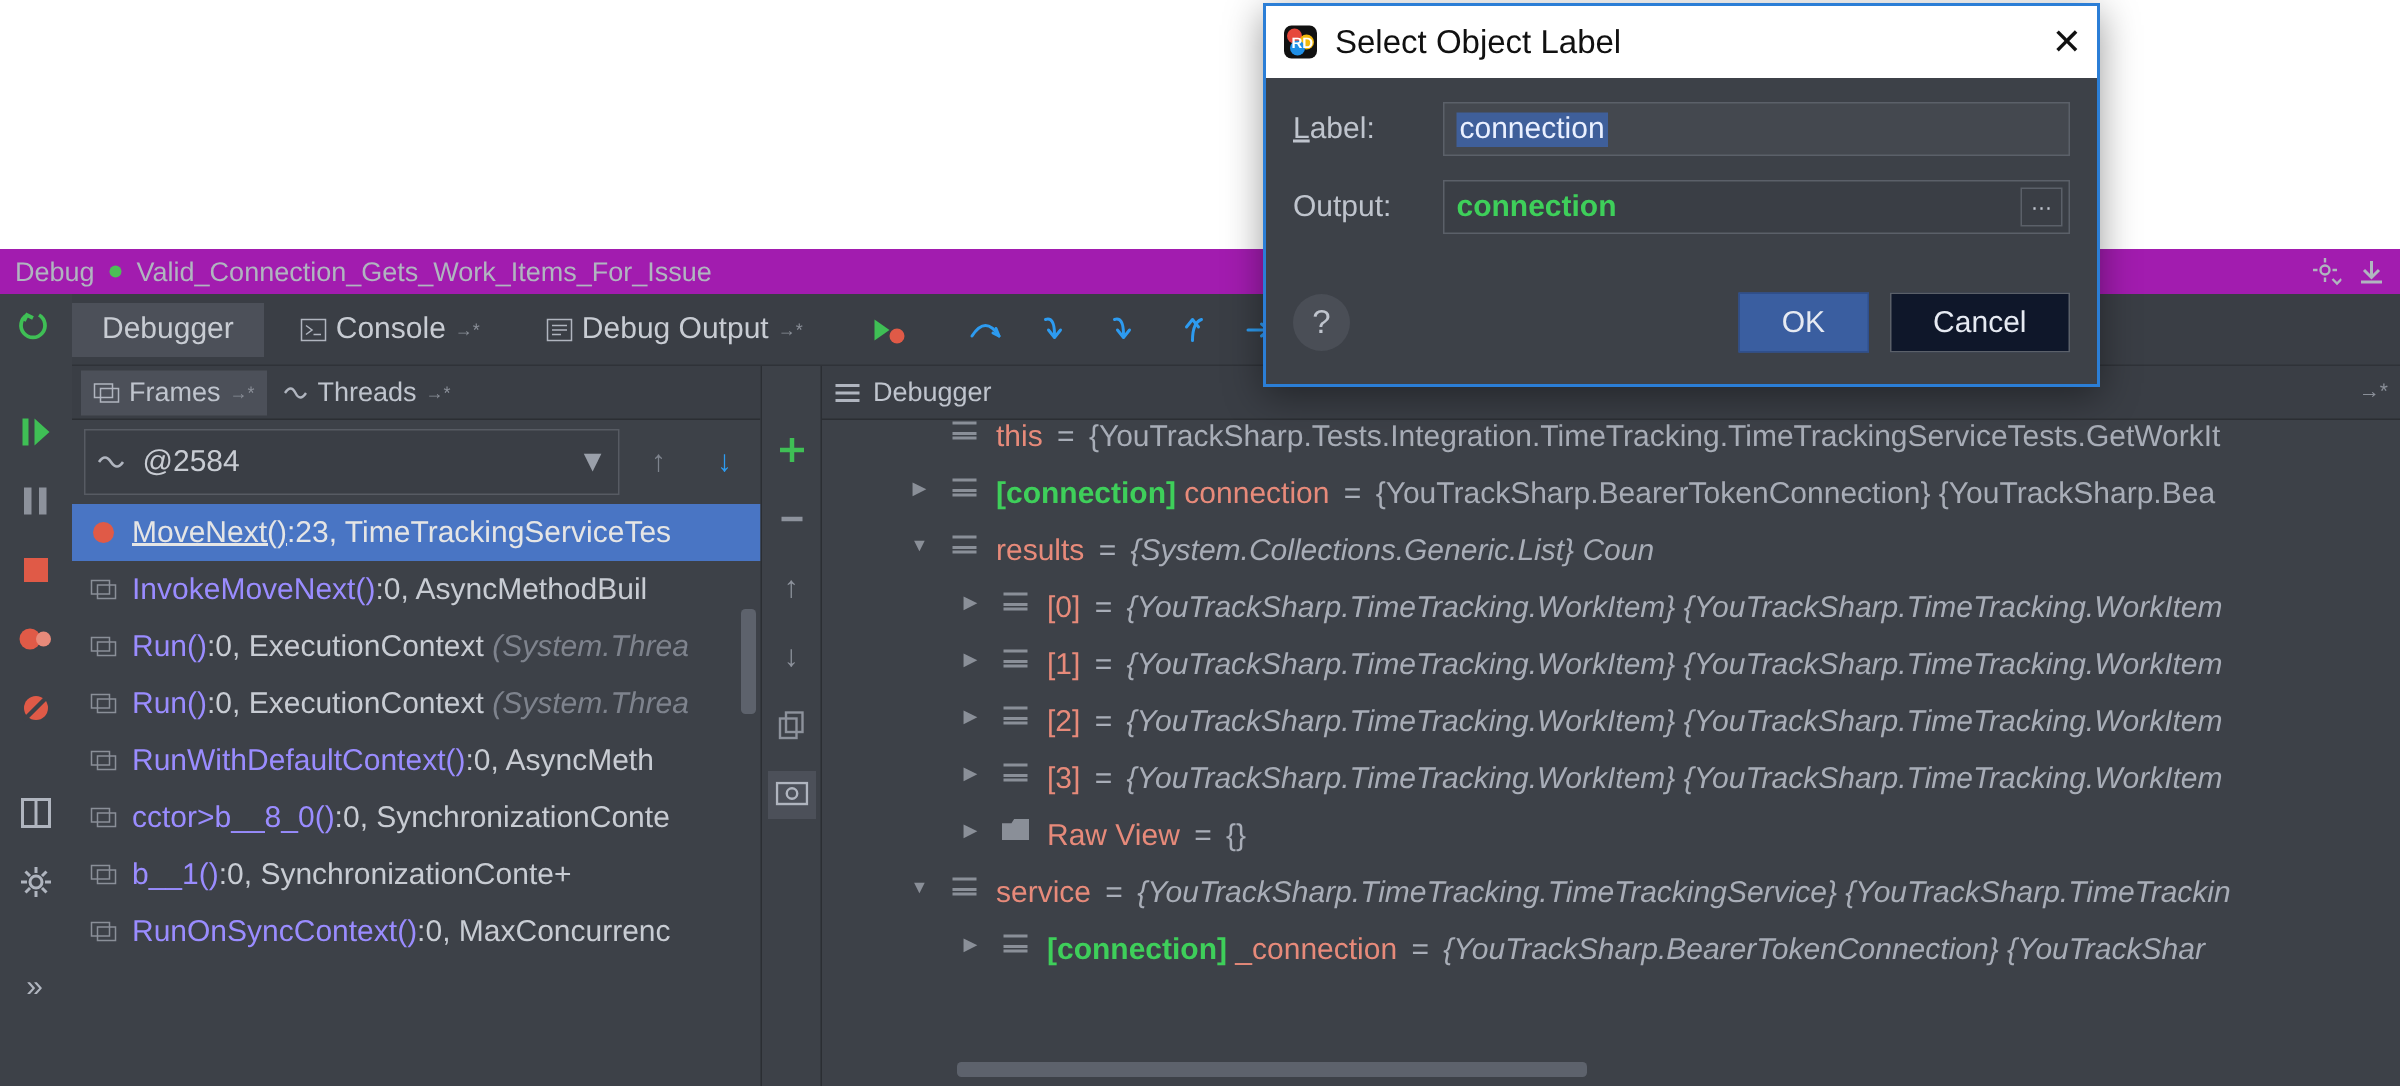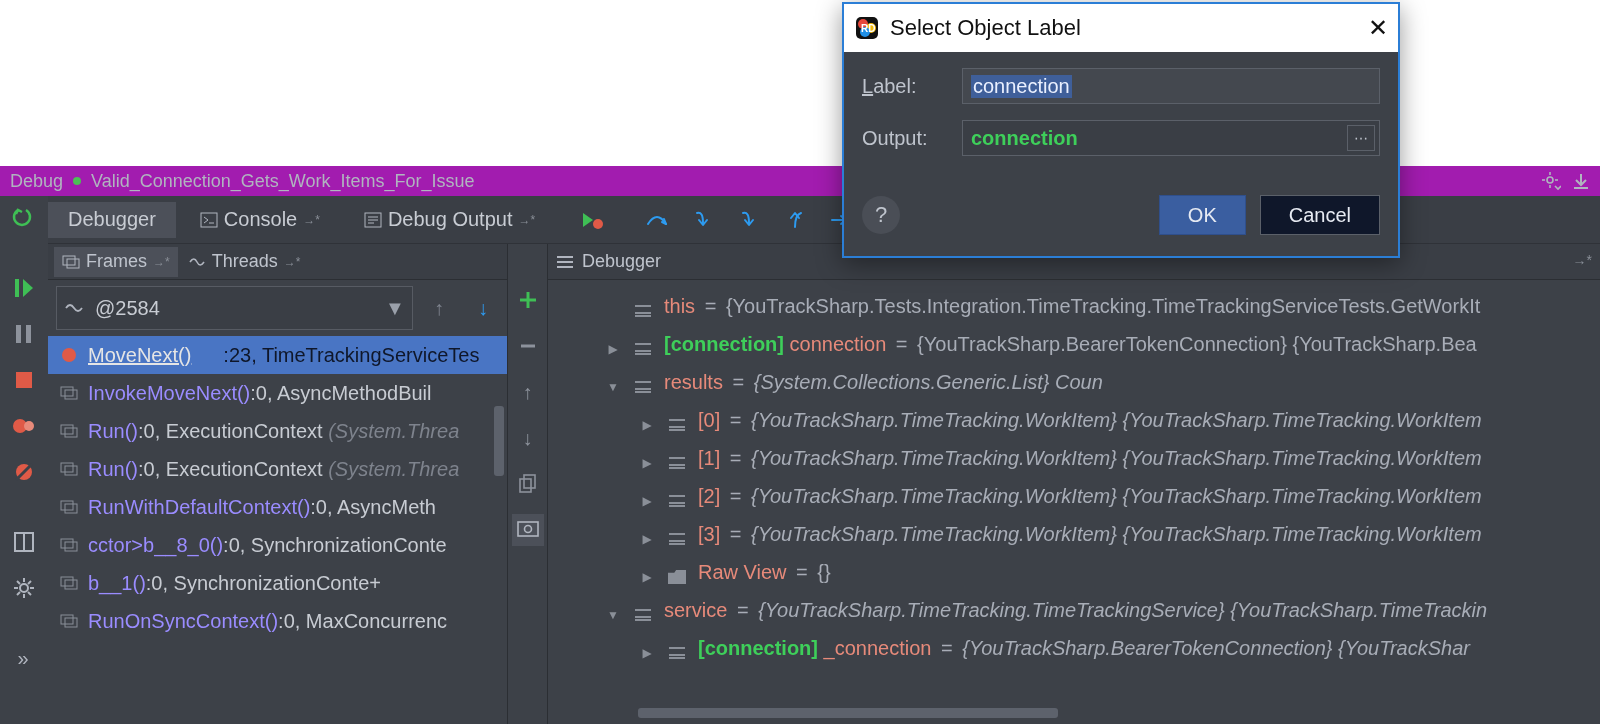--- a/index.html
+++ b/index.html
@@ -99,21 +99,21 @@
   .frame-row {
     height: 38px; display: flex; align-items: center; gap: 8px;
     padding-left: 10px; font-size: 20px; white-space: nowrap;
     color: #c8ccd3;
   }
   .frame-row.selected { background: #4975c4; color: #eaf0ff; }
   .frame-row .glyph { width: 22px; display: flex; align-items: center; justify-content: center; }
   .frame-row .fn { color: #9a8cff; }
   .frame-row.selected .fn { color: #e5e5e5; text-decoration: underline; }
   .frame-row .rest { color: #c8ccd3; }
-  .frame-row.selected .rest { color: #0f172a; margin-left: 32px; }
+  .frame-row.selected .rest { color: #e5e5e5; }
   .frame-row .dim { color: #7e838d; font-style: italic; }
   .frame-scroll-knob { position:absolute; right:3px; top:70px; width:10px; height:70px; background:#5d626c; border-radius:3px; }
 
   
   .var-rail {
     width: 40px; height: 100%; background: #3d4148;
     border-right: 1px solid #2b2e33;
     display: flex; flex-direction: column; align-items: center;
     padding-top: 40px; gap: 14px;
   }
@@ -127,21 +127,21 @@
   }
   .vars-header {
     height: 36px; display: flex; align-items: center; gap: 8px;
     padding-left: 8px; border-bottom: 1px solid #2b2e33;
     background: #3a3e45; font-size: 18px; color: #bfc4cd;
     position: relative;
   }
   .vars-header .right-caret { position:absolute; right:8px; top:8px; color:#8a8f98; font-size:14px;}
   .var-list { flex: 1; overflow: hidden; position: relative;}
   .var-row {
-    height: 38px; display: flex; align-items: flex-end; gap: 11px;
+    height: 38px; display: flex; align-items: flex-start; gap: 11px;
     font-size: 20px; white-space: nowrap;
     color: #a8adb7;
   }
   .indent-0 { padding-left: 56px; }
   .indent-1 { padding-left: 90px; }
   .tw { width: 18px; display: inline-flex; justify-content: center; color: #8a8f98; font-size: 12px;}
   .tw.spacer { visibility: hidden; }
   .vicon { width: 20px; height: 14px; display: inline-flex; align-items:center; justify-content:center; }
   .vicon .lines { width: 16px; height: 12px; border-top:2px solid #8a8f98; border-bottom:2px solid #8a8f98; position:relative;}
   .vicon .lines::before { content:""; position:absolute; left:0; right:0; top:5px; height:2px; background:#8a8f98;}

